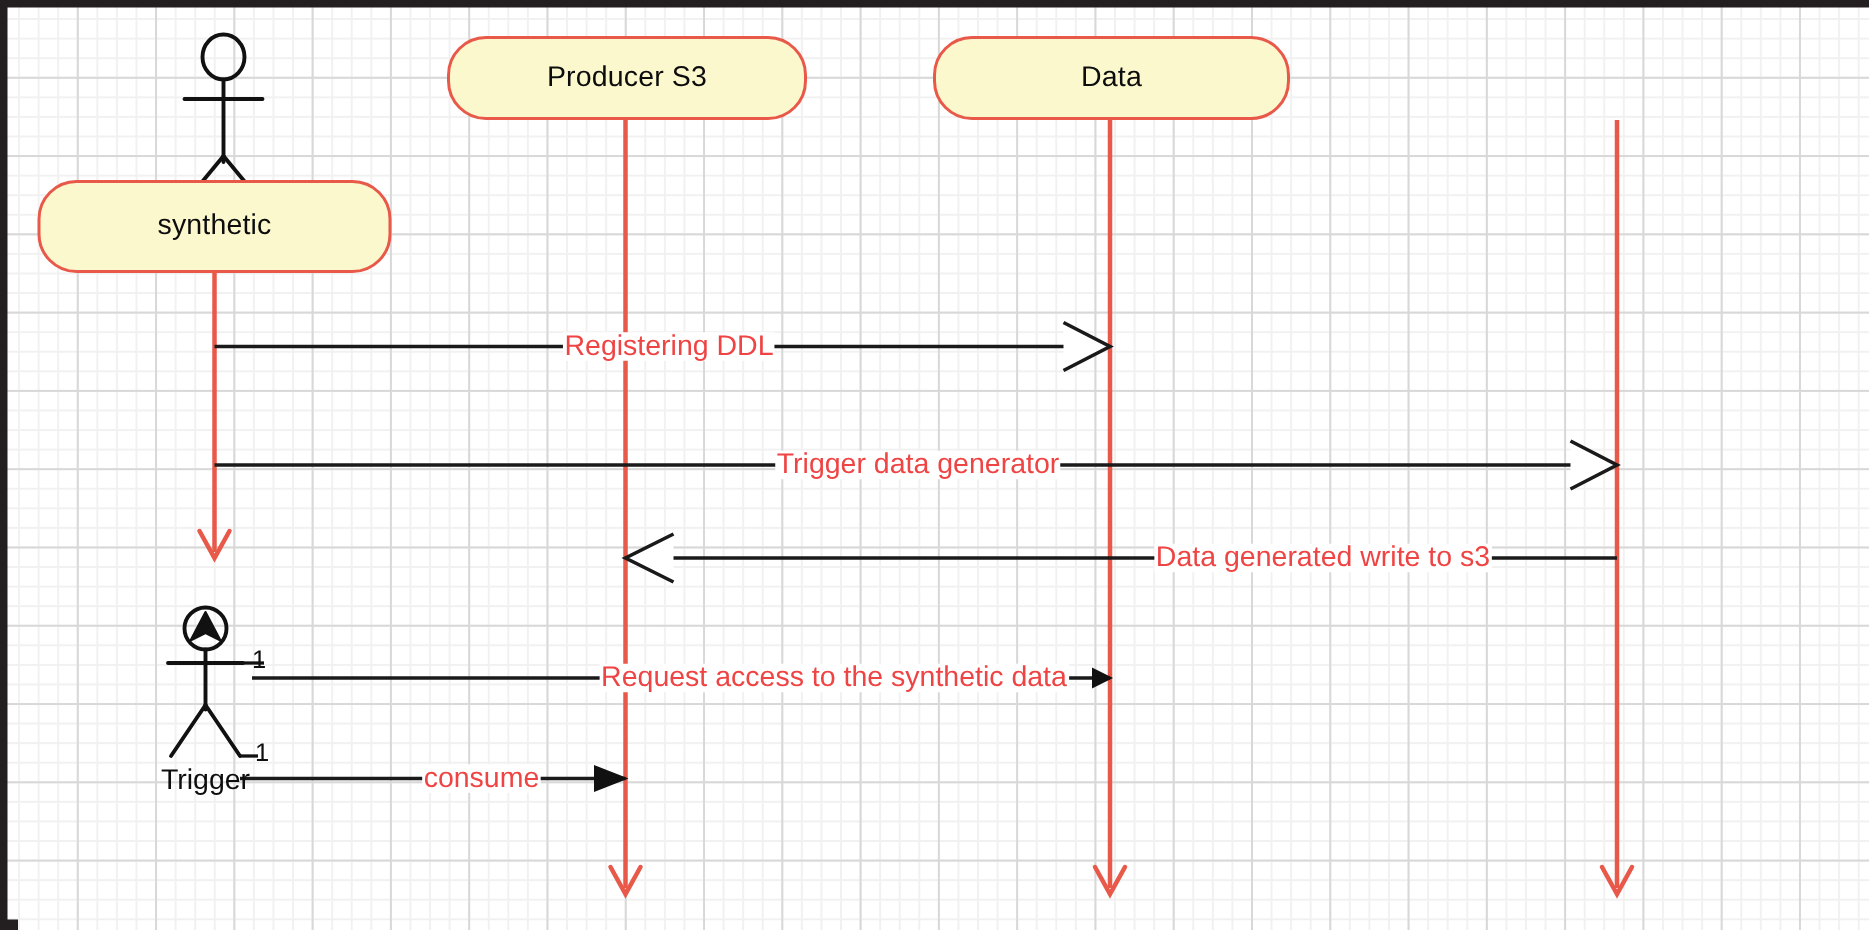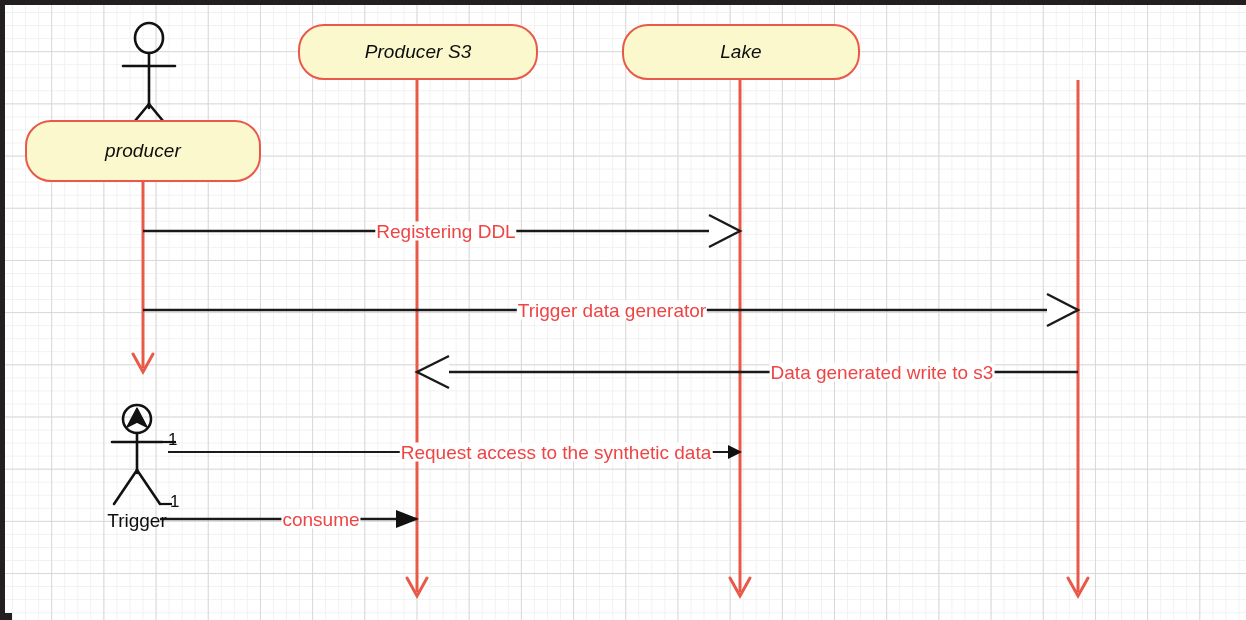--- a/index.html
+++ b/index.html
@@ -58,21 +58,20 @@
     background: #fcf8cd;
     border: 2.2px solid #e8594a;
     border-radius: 26px;
     display: flex;
     align-items: center;
     justify-content: center;
     color: #0d0d0d;
     font-size: 19px;
     font-family: "Liberation Sans", sans-serif;
     letter-spacing: 0.1px;
-    font-style: italic;
   }
   .msg-label {
     position: absolute;
     background: #ffffff;
     color: #ef4444;
     font-size: 19px;
     font-family: "Liberation Sans", sans-serif;
     white-space: nowrap;
     line-height: 1;
     padding: 0 1px;
@@ -162,29 +161,29 @@
       <polygon points="396,510 419,519 396,528" fill="#111111"></polygon>
     </g>
 
     <g stroke="#111111" stroke-width="2.2">
       <line x1="162" y1="442" x2="176" y2="442"></line>
       <line x1="160" y1="504" x2="172" y2="504"></line>
     </g>
   </svg>
 
   <div class="lifebox" style="left:25px; top:120px; width:236px; height:62px;">
-    <span>producer</span>
+    <span>synthetic</span>
   </div>
 
   <div class="lifebox" style="left:298px; top:24px; width:240px; height:56px;">
     <span>Producer S3</span>
   </div>
 
   <div class="lifebox" style="left:622px; top:24px; width:238px; height:56px;">
-    <span>Lake</span>
+    <span>Data</span>
   </div>
 
 
   <div class="msg-label" style="left:446px; top:231px;">Registering DDL</div>
 
   <div class="msg-label" style="left:612px; top:310px;">Trigger data generator</div>
 
   <div class="msg-label" style="left:882px; top:372px;text-align:right;">Data generated write to s3</div>
 
   <div class="msg-label" style="left:556px; top:452px;">Request access to the synthetic data</div>

